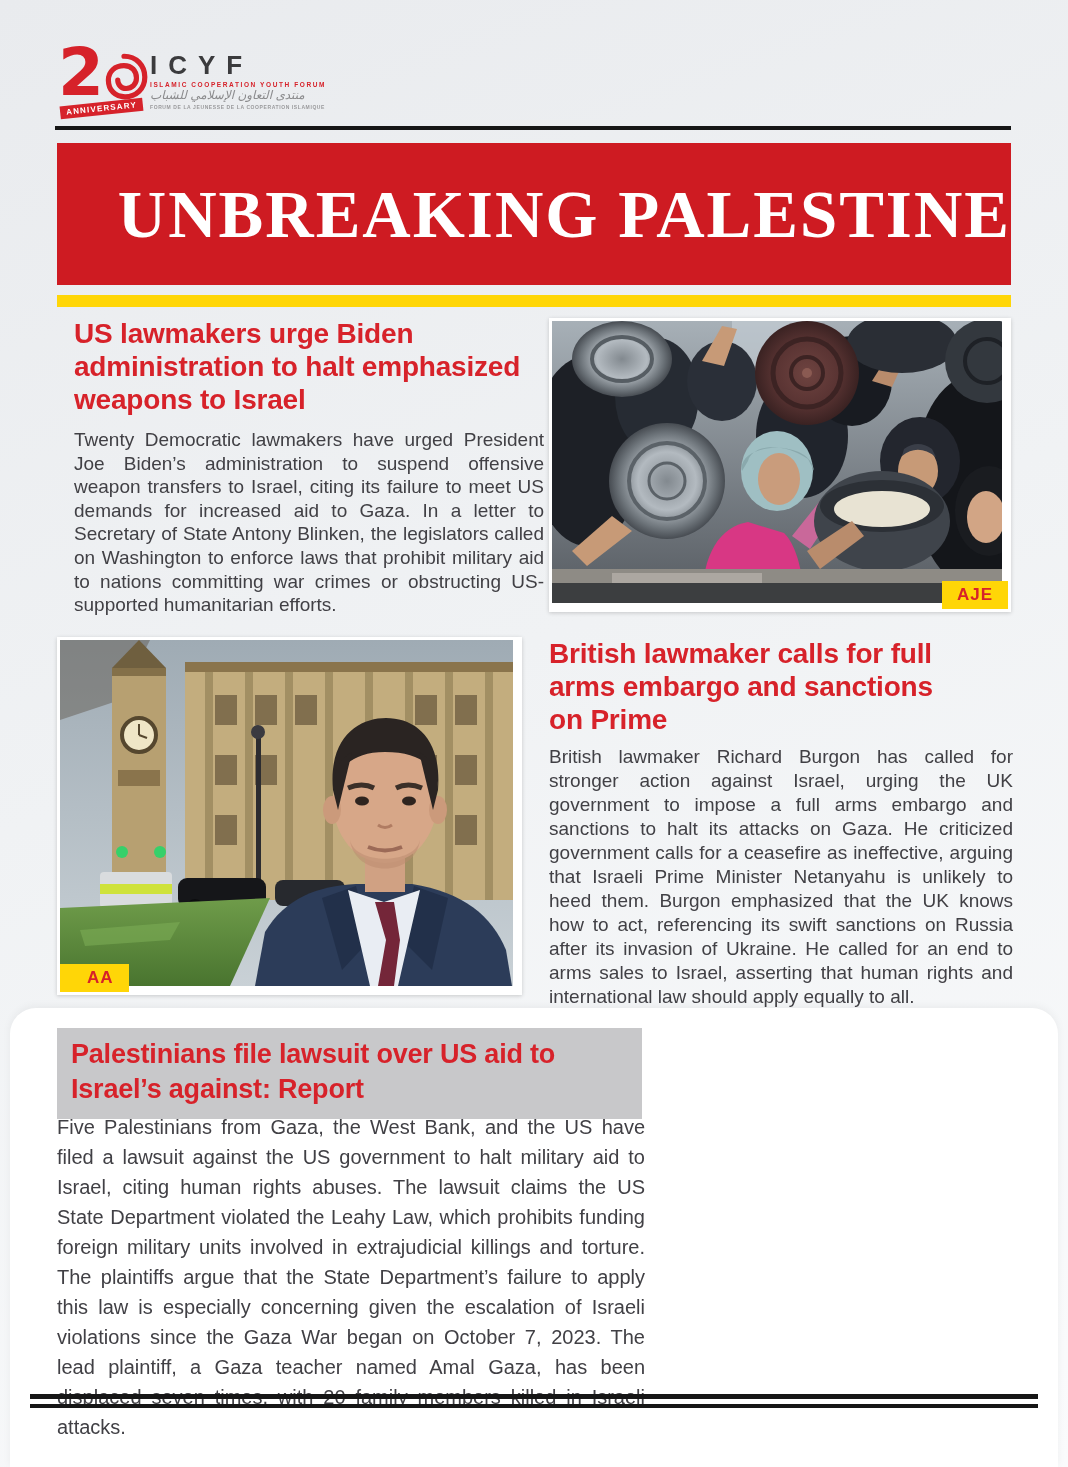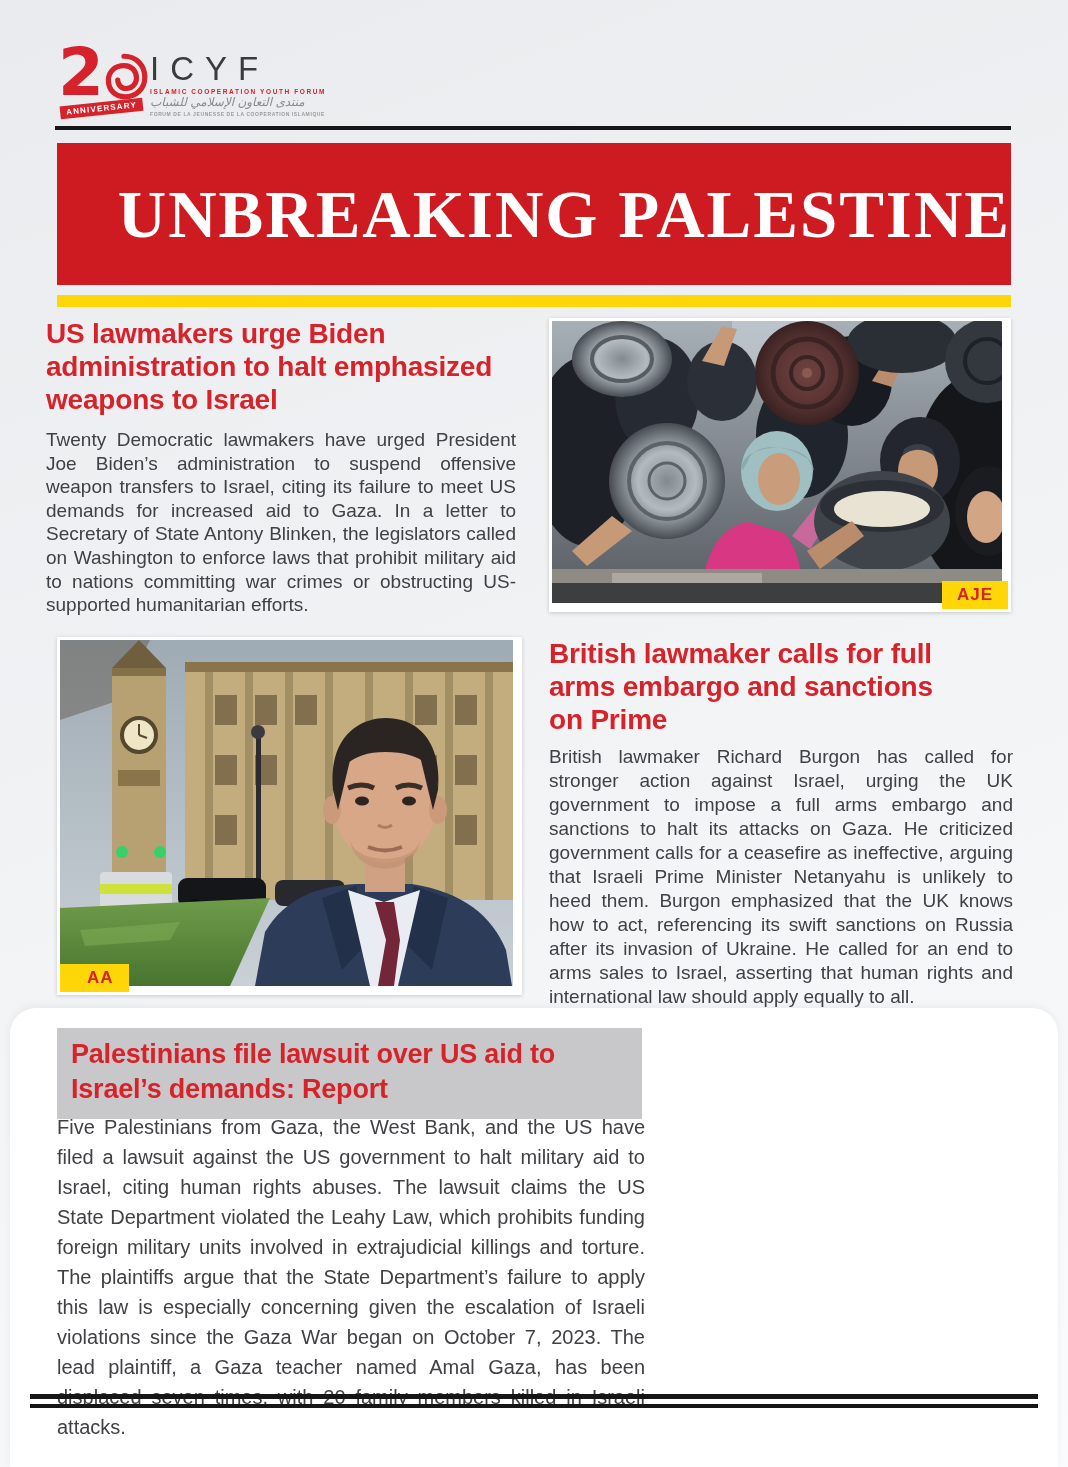--- a/index.html
+++ b/index.html
@@ -11,40 +11,40 @@
   
   .logo20{position:absolute;left:58px;top:48px;width:110px;height:78px;}
   .logo20 .two{position:absolute;left:0;top:-14px;font-size:66px;font-weight:700;color:#d6222a;font-family:"DejaVu Sans",sans-serif;}
   .logo20 .spiral{position:absolute;left:40px;top:2px;width:52px;height:52px;}
   .logo20 .ribbon{
     position:absolute;left:2px;top:54px;background:#d6222a;color:#fff;
     font-size:8px;font-weight:700;letter-spacing:1.2px;padding:2px 6px;
     transform:rotate(-6deg);
   }
   .icyf{position:absolute;left:150px;top:52px;width:260px;}
-  .icyf .word{font-size:33px;font-weight:400;letter-spacing:11px;color:#3b3b3d;line-height:1;}
+  .icyf .word{font-size:26px;font-weight:700;letter-spacing:11px;color:#3b3b3d;line-height:1;}
   .icyf .en{font-size:6.5px;font-weight:700;letter-spacing:1.6px;color:#d6222a;margin-top:3px;}
   .icyf .ar{font-size:12px;color:#8b8b8d;margin-top:1px;direction:rtl;text-align:left;line-height:1.1;font-style:italic;}
   .icyf .fr{font-size:5px;font-weight:700;letter-spacing:.6px;color:#9a9a9c;margin-top:2px;}
   .header-rule{position:absolute;left:55px;top:126px;width:956px;height:4px;background:#161616;}
   
   .banner{
     position:absolute;left:57px;top:143px;width:954px;height:142px;background:#ce1b22;
     display:flex;align-items:center;justify-content:flex-end;
   }
   .banner h1{
     margin:0;color:#ffffff;font-family:"Liberation Serif",serif;font-weight:700;
     font-size:67px;letter-spacing:2px;white-space:nowrap;
   }
   .yellow-bar{position:absolute;left:57px;top:295px;width:954px;height:12px;background:#ffd607;}
   
   .headline{color:#d7222a;font-weight:700;line-height:1.17;letter-spacing:-.2px;margin:0;}
   .headline span{display:block;}
   .bodytext{color:#414045;text-align:justify;margin:0;}
-  .art1{position:absolute;left:46px;top:318px;width:505px;}
+  .art1{position:absolute;left:74px;top:318px;width:505px;}
   .art1 .headline{font-size:28px;}
   .art1 .bodytext{width:470px;font-size:19px;line-height:1.24;margin-top:12px;}
   .art2{position:absolute;left:549px;top:638px;width:464px;}
   .art2 .headline{font-size:28px;}
   .art2 .bodytext{font-size:19px;line-height:1.26;margin-top:9px;}
   
   figure{margin:0;position:absolute;background:#fff;border:3px solid #fff;box-shadow:0 1px 4px rgba(0,0,0,.18);}
   figure svg{display:block;}
   .fig1{left:549px;top:318px;width:456px;height:288px;}
   .fig2{left:57px;top:637px;width:459px;height:352px;}
@@ -253,21 +253,21 @@
       <span>arms embargo and sanctions</span>
       <span>on Prime</span>
     </h2>
     <p class="bodytext">British lawmaker Richard Burgon has called for stronger action against Israel, urging the UK government to impose a full arms embargo and sanctions to halt its attacks on Gaza. He criticized government calls for a ceasefire as ineffective, arguing that Israeli Prime Minister Netanyahu is unlikely to heed them. Burgon emphasized that the UK knows how to act, referencing its swift sanctions on Russia after its invasion of Ukraine. He called for an end to arms sales to Israel, asserting that human rights and international law should apply equally to all.</p>
   </article>
 
   <section class="bottom-card">
     <div class="headline3-box">
       <h2 class="headline">
         <span>Palestinians file lawsuit over US aid to</span>
-        <span>Israel’s demands: Report</span>
+        <span>Israel’s against: Report</span>
       </h2>
     </div>
     <p class="bodytext body3">Five Palestinians from Gaza, the West Bank, and the US have filed a lawsuit against the US government to halt military aid to Israel, citing human rights abuses. The lawsuit claims the US State Department violated the Leahy Law, which prohibits funding foreign military units involved in extrajudicial killings and torture. The plaintiffs argue that the State Department’s failure to apply this law is especially concerning given the escalation of Israeli violations since the Gaza War began on October 7, 2023. The lead plaintiff, a Gaza teacher named Amal Gaza, has been displaced seven times, with 20 family members killed in Israeli attacks.</p>
 
     <div class="footline l1"></div>
     <div class="footline l2"></div>
   </section>
 
 </div>
 

